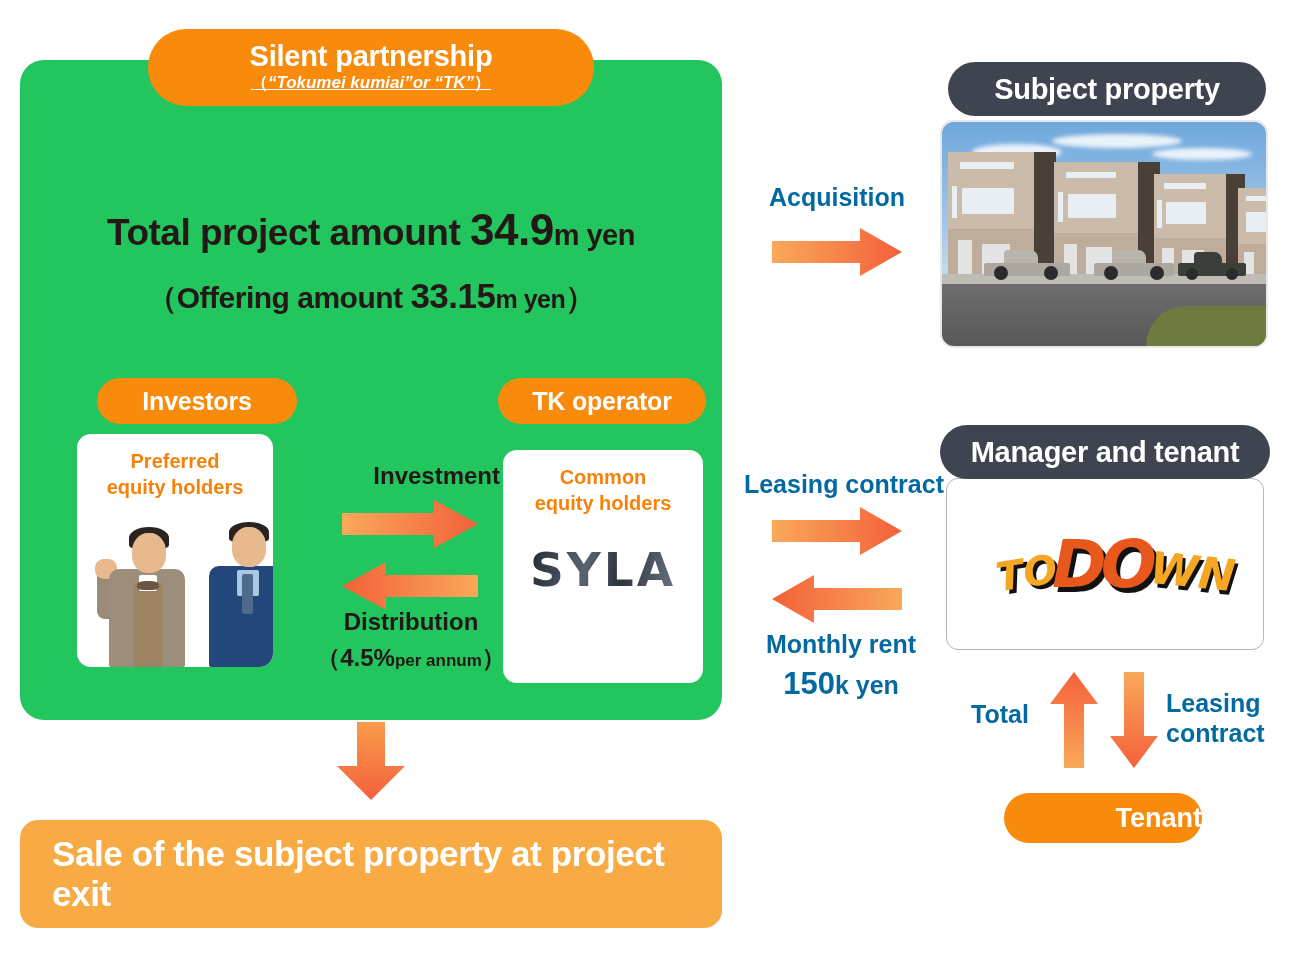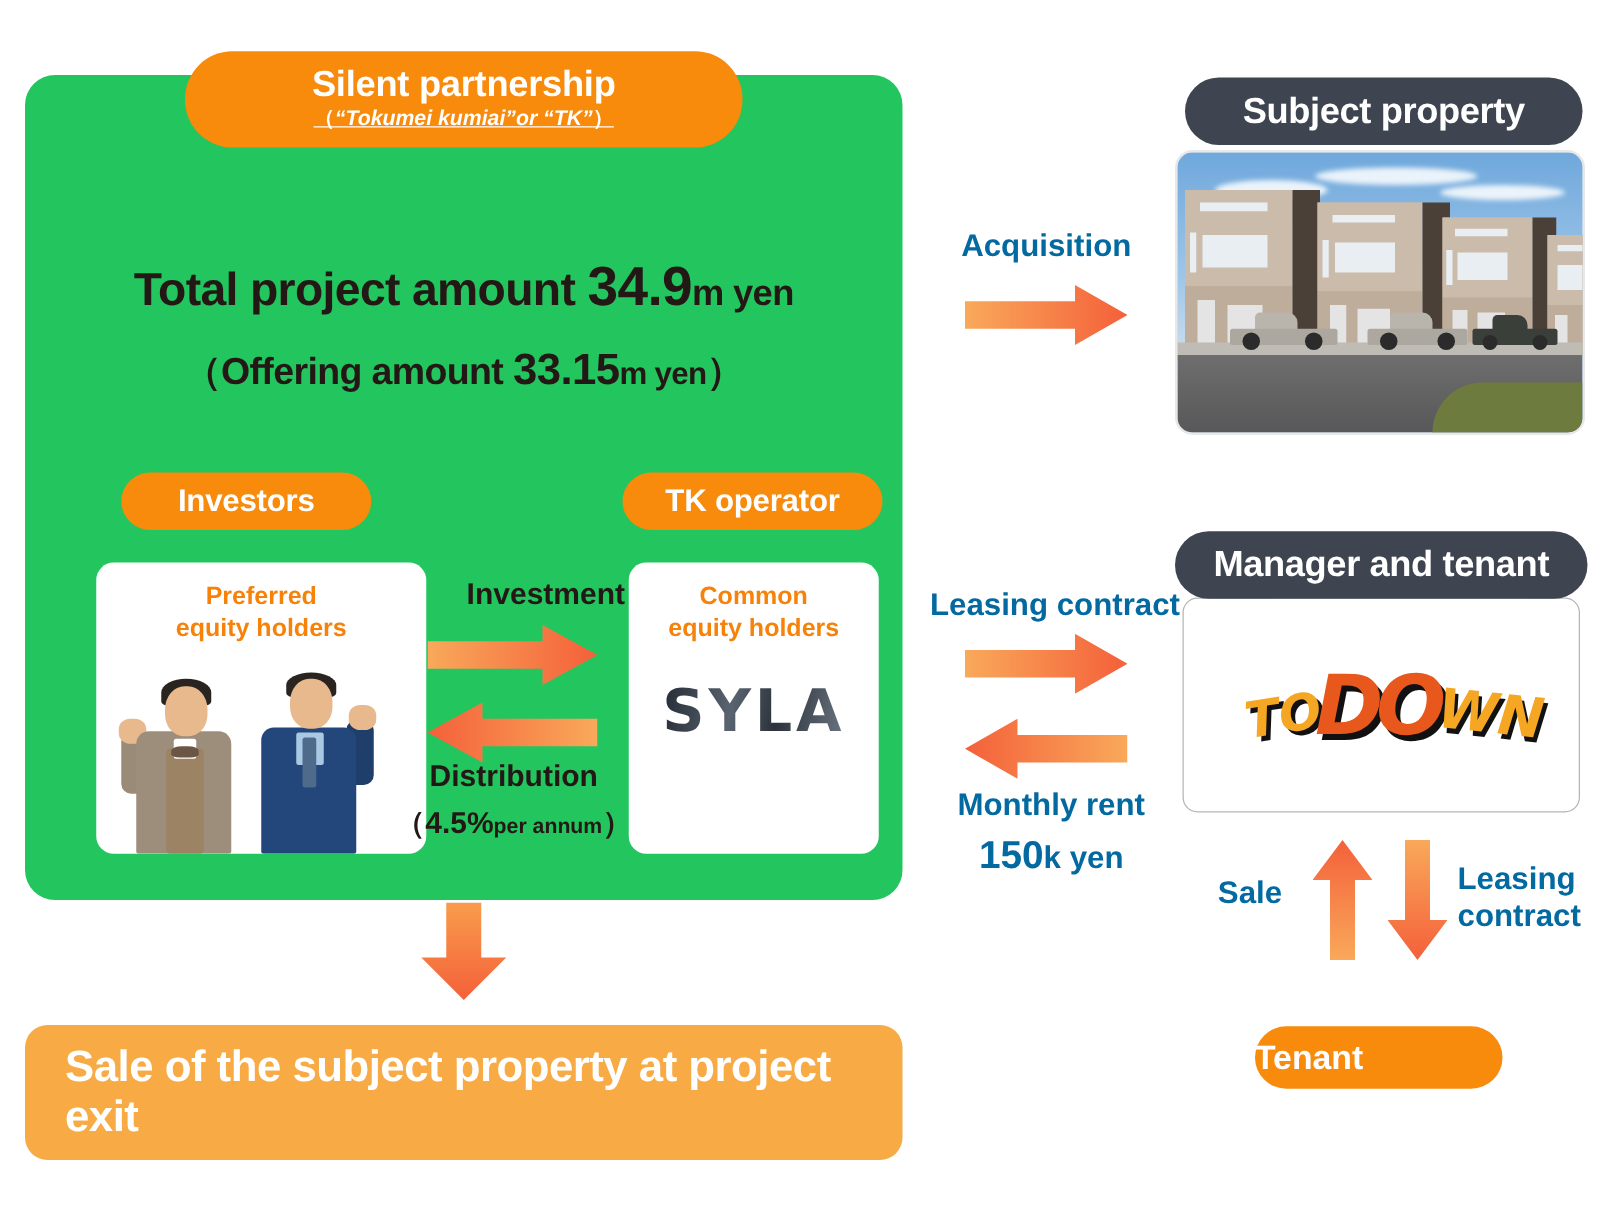--- a/index.html
+++ b/index.html
@@ -25,21 +25,20 @@
   }
 
   .pill {
     display: flex;
     align-items: center;
     justify-content: center;
     flex-direction: column;
     border-radius: 40px;
     color: #ffffff;
     text-align: center;
-    margin-top: 12px;
   }
 
   .pill-silent {
     position: absolute;
     left: 148px; top: 29px;
     width: 446px; height: 77px;
     background: #F88A0C;
     border-radius: 38px;
     z-index: 4;
   }
@@ -83,21 +82,21 @@
   }
   .grp-investors { left: 77px;  top: 318px; width: 200px; }
   .grp-tkop      { left: 478px; top: 318px; width: 208px; }
 
   .white-card {
     position: absolute;
     background: #ffffff;
     border-radius: 14px;
     overflow: hidden;
   }
-  .card-left  { left: 57px;  top: 390px; width: 264px; height: 233px; }
+  .card-left  { left: 57px;  top: 374px; width: 196px; height: 233px; }
   .card-right { left: 483px; top: 390px; width: 200px; height: 233px; }
 
   .card-label {
     position: absolute; top: 15px; left: 0; width: 100%;
     text-align: center;
     color: #F7820A; font-size: 20px; font-weight: bold;
     line-height: 1.28;
   }
 
   
@@ -201,21 +200,21 @@
 
   .todown { position: relative; width: 230px; height: 80px; }
 
   .tenant-pill {
     position: absolute;
     left: 1004px; top: 793px;
     width: 198px; height: 50px;
     background: #F88A0C;
     border-radius: 25px;
     color: #ffffff; font-size: 27px; font-weight: bold;
-    display: flex; align-items: center; justify-content: flex-start; margin-top: 28px;
+    display: flex; align-items: center; justify-content: flex-end;
   }
 
   .r-label {
     position: absolute; color: #0369a1; font-weight: bold;
   }
   .lbl-acquisition { left: 757px; top: 183px; width: 160px; text-align: center; font-size: 25px; }
   .lbl-leasing1    { left: 722px; top: 470px; width: 222px; text-align: right; font-size: 25px; }
   .lbl-monthly     { left: 750px; top: 630px; width: 182px; text-align: center; font-size: 25px; }
   .lbl-monthlyamt  { left: 750px; top: 666px; width: 182px; text-align: center; font-size: 25px; }
   .lbl-monthlyamt .big { font-size: 31px; }
@@ -520,21 +519,21 @@
       <defs>
           <linearGradient id="gD2" x1="0" y1="0" x2="0" y2="1">
         <stop offset="0" stop-color="#F9A95A"></stop>
             <stop offset="1" stop-color="#F4603A"></stop>
       </linearGradient>
         </defs>
       <path d="M14,0 L34,0 L34,64 L48,64 L24,96 L0,64 L14,64 Z" fill="url(#gD2)"></path>
     </svg>
   </div>
 
-  <div class="r-label lbl-rent">Sale</div>
+  <div class="r-label lbl-rent">Total</div>
   <div class="r-label lbl-leasing2">
     <div>Leasing</div>
     <div>contract</div>
   </div>
 
   <div class="tenant-pill">
     <span>Tenant</span>
   </div>
 
 </div>

